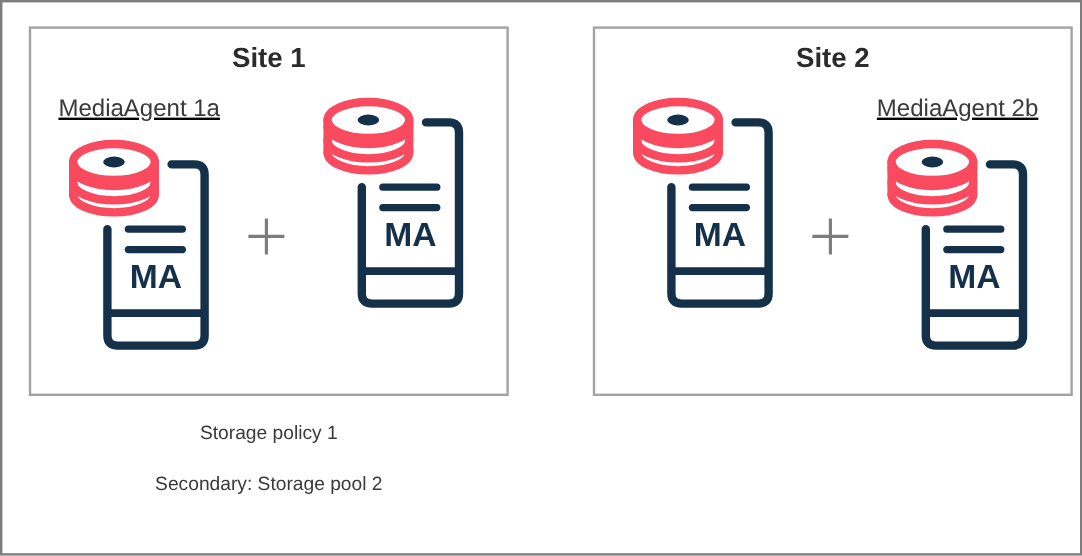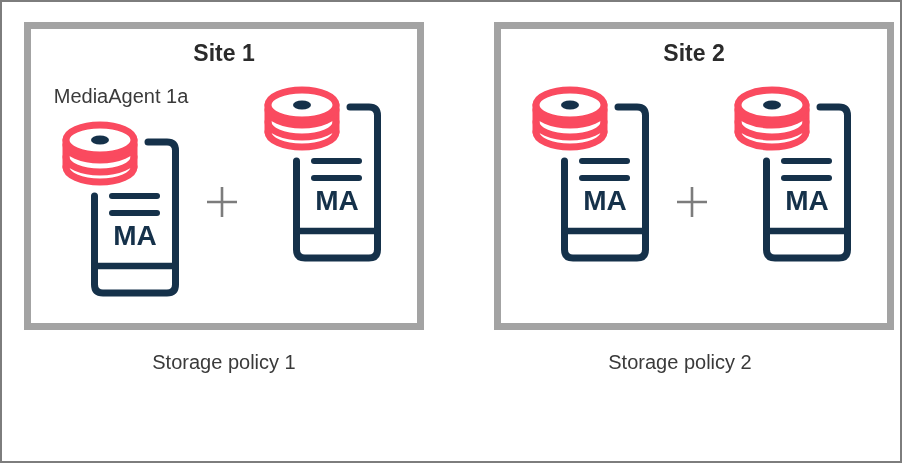--- a/index.html
+++ b/index.html
@@ -9,21 +9,21 @@
     background:#ffffff;
     border:2px solid #7d7d7d;
     box-sizing:border-box;
     font-family:"Liberation Sans", sans-serif;
     overflow:hidden;
   }
   .site-box {
     position:absolute;
     top:20px;
     width:400px; height:308px;
-    border:7px solid #a3a3a3;
+    border:2px solid #a3a3a3;
     box-sizing:border-box;
     background:#ffffff;
   }
   #site1 { left:22px; }
   #site2 { left:492px; }
   .site-title {
     margin-top:10px;
     text-align:center;
     font-size:23px;
     font-weight:700;
@@ -35,40 +35,41 @@
     justify-content:space-between;
     align-items:flex-start;
     padding:0 14px 0 10px;
     margin-top:18px;
   }
   .agent {
     display:flex;
     flex-direction:column;
     align-items:center;
     width:160px;
+    text-decoration:underline;
   }
   .agent-label {
     font-size:20px;
     color:#3a3a3a;
     line-height:22px;
     margin-bottom:13px;
     white-space:nowrap;
   }
   .ma-icon { display:block; }
   .plus-icon {
     align-self:flex-start;
     margin-top:98px;
     flex:0 0 auto;
   }
   .policy {
     position:absolute;
     top:347px;
     width:400px;
     text-align:center;
-    font-size:20px;
+    font-size:16px;
     color:#3a3a3a;
   }
   #policy1 { left:22px; }
   #policy2 { left:478px; }
   .policy-title { line-height:26px; margin-bottom:14px; }
   .policy-line  { line-height:30px; }
 </style>
 </head>
 <body>
 
@@ -155,20 +156,21 @@
           <ellipse cx="39" cy="20" rx="9" ry="4.5" fill="#15314A"></ellipse>
         </g>
       </svg>
     </div>
 
     <svg class="plus-icon" width="38" height="38" viewBox="0 0 38 38">
       <path d="M19 4 L19 34 M4 19 L34 19" stroke="#7C7C7C" stroke-width="2.6" fill="none"></path>
     </svg>
 
     <div class="agent">
+      <div class="agent-label">MediaAgent 2b</div>
       <svg class="ma-icon" width="120" height="178" viewBox="0 0 120 178">
         <g stroke="#15314A" fill="none" stroke-linecap="round" stroke-linejoin="round">
           <path stroke-width="7" d="M 87 22 L 106 22 Q 114.5 22 114.5 30.5 L 114.5 164.5 Q 114.5 173 106 173 L 42 173 Q 33.5 173 33.5 164.5 L 33.5 76"></path>
           <path stroke-width="6.5" d="M 34 146 L 114 146"></path>
           <path stroke-width="6" d="M 51 76 L 96 76"></path>
           <path stroke-width="6" d="M 51 93 L 96 93"></path>
         </g>
         <text x="74" y="125" text-anchor="middle" font-size="28" font-weight="bold" fill="#15314A" font-family="Liberation Sans, sans-serif">MA</text>
         <g>
           <g stroke="#FA4A5F" stroke-width="7" fill="none" stroke-linecap="round">
@@ -182,17 +184,17 @@
           <ellipse cx="39" cy="20" rx="9" ry="4.5" fill="#15314A"></ellipse>
         </g>
       </svg>
     </div>
 
   </div>
 </div>
 
 <div class="policy" id="policy1">
   <div class="policy-title">Storage policy 1</div>
+  <div class="policy-line">Secondary: Storage pool 2</div>
 </div>
 
 <div class="policy" id="policy2">
-  <div class="policy-title">Storage policy 2</div>
 </div>
 
 </body></html>

